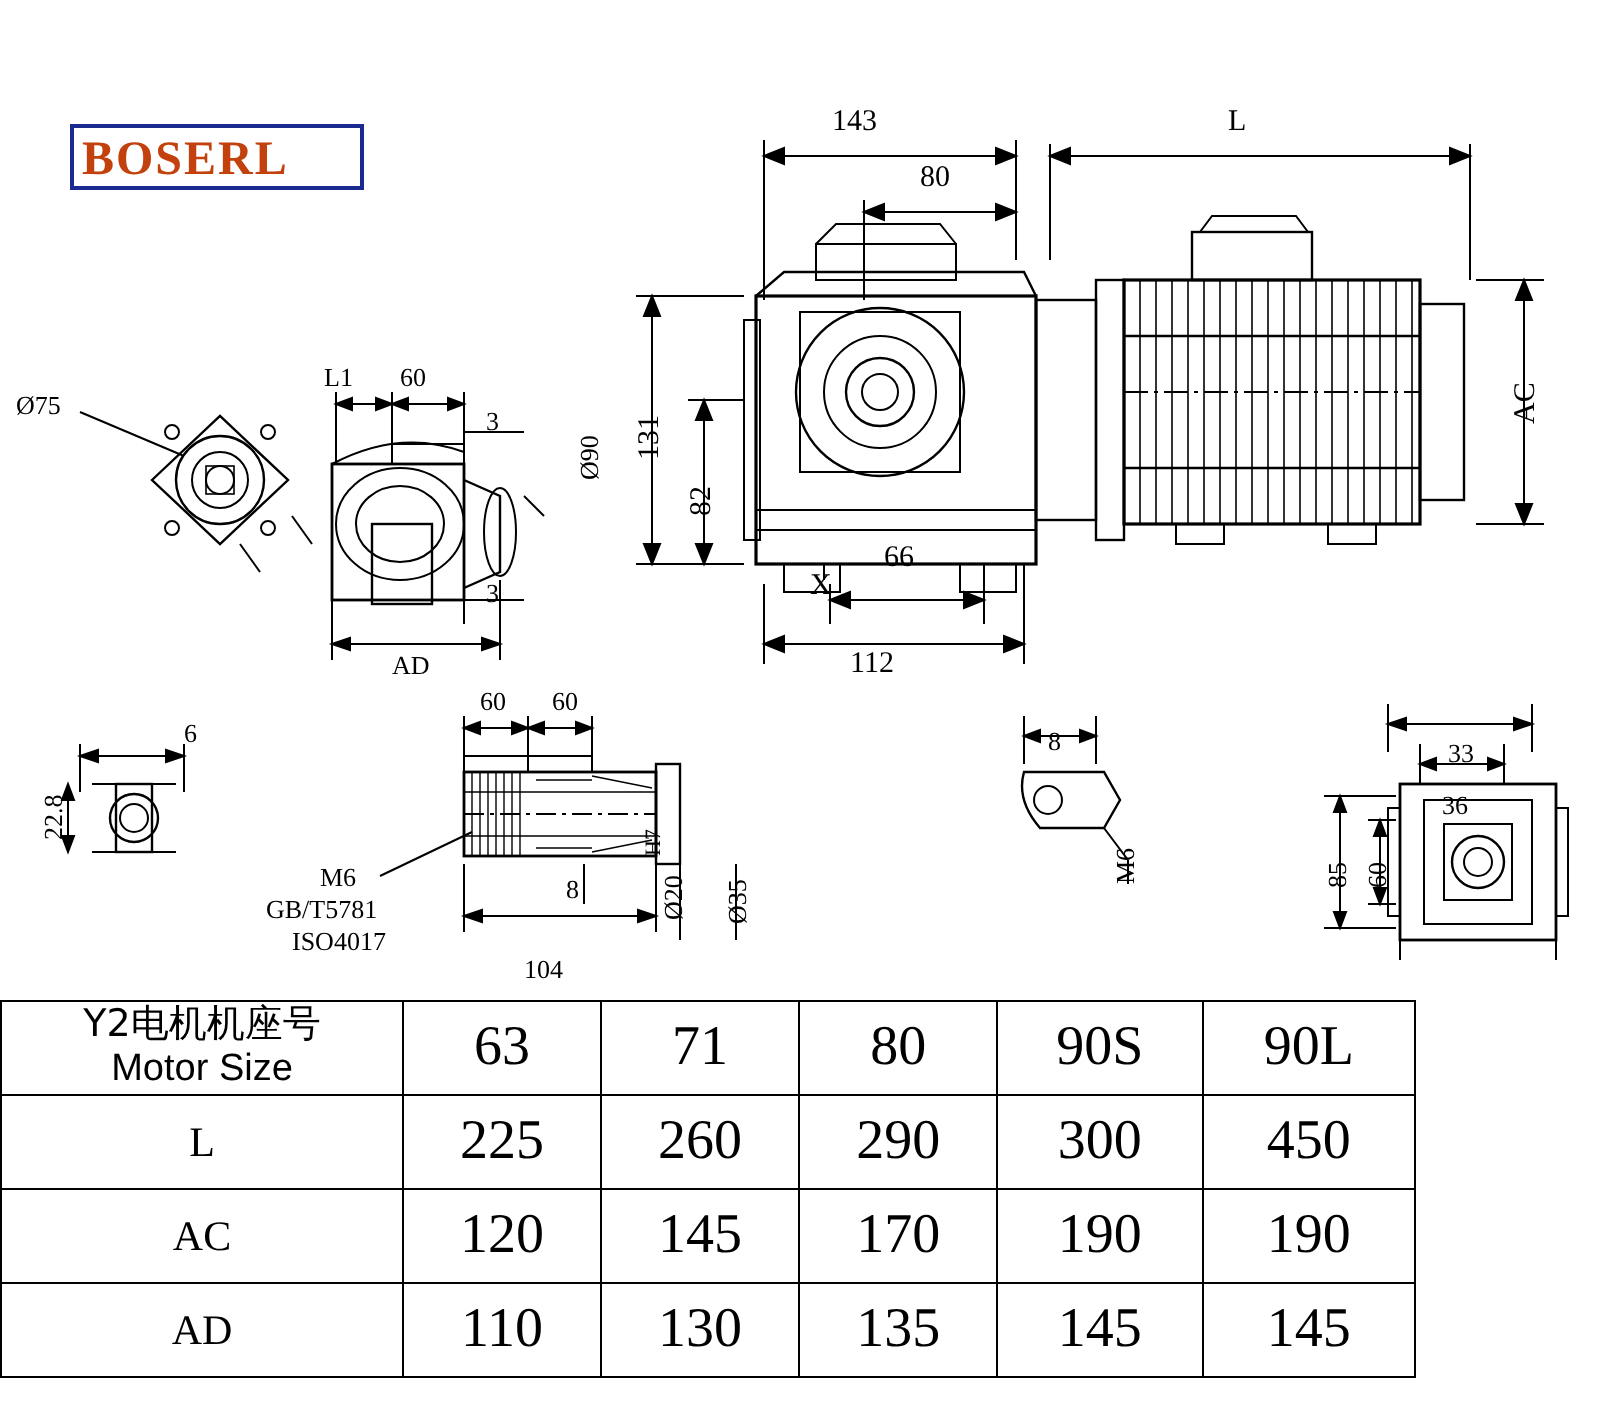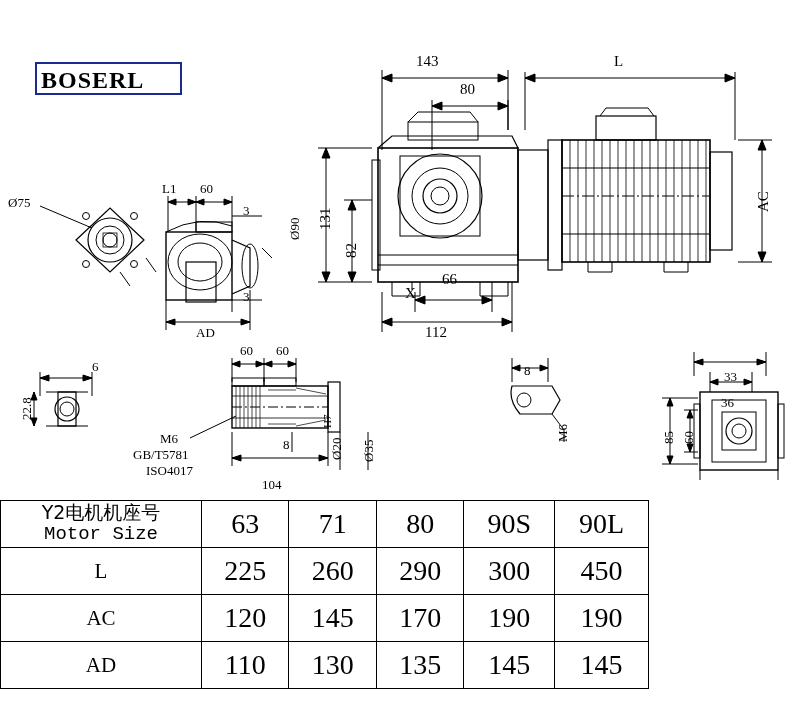--- a/index.html
+++ b/index.html
@@ -7,50 +7,50 @@
     width:800px;height:705px;
     background:#ffffff;
     font-family:"Liberation Sans", sans-serif;
     color:#000;
     position:relative;
     overflow:hidden;
   }
   #page{position:relative;width:800px;height:705px;}
 
   .t{position:absolute;white-space:nowrap;line-height:1;}
-  .mono{font-family:Liberation Mono, monospace;}
+  .mono{font-family:Liberation Sans, sans-serif;}
 
   
   #title{
     left:46px;top:20px;
     font-size:27px;font-weight:bold;
     font-family:"Liberation Serif", serif;
     letter-spacing:0px;
   }
   
   #logo-box{
     position:absolute;left:35px;top:62px;width:147px;height:33px;
     border:2px solid #1a2a8f;
     box-sizing:border-box;
   }
   #logo-text{
     position:absolute;left:41px;top:68px;
     font-family:"Liberation Serif", serif;
-    font-weight:bold;font-size:24px;color:#000000;
+    font-weight:bold;font-size:24px;color:#c2410c;
     letter-spacing:1px;
   }
 
   .dim{font-size:15px;font-family:"Liberation Serif", serif;}
   .dimsm{font-size:13px;font-family:"Liberation Serif", serif;}
   .dimxs{font-size:11px;font-family:"Liberation Serif", serif;}
   .rot90{transform:rotate(-90deg);transform-origin:left top;}
 
   
   #spec-table{
-    position:absolute;left:0px;top:500px;width:649px;
+    position:absolute;left:0px;top:500px;width:708px;
     border-collapse:collapse;
   }
   #spec-table td{
     border:1px solid #000;
     text-align:center;
     font-family:"Liberation Serif", serif;
     font-size:28px;
     height:46px;
     padding:0;
   }

